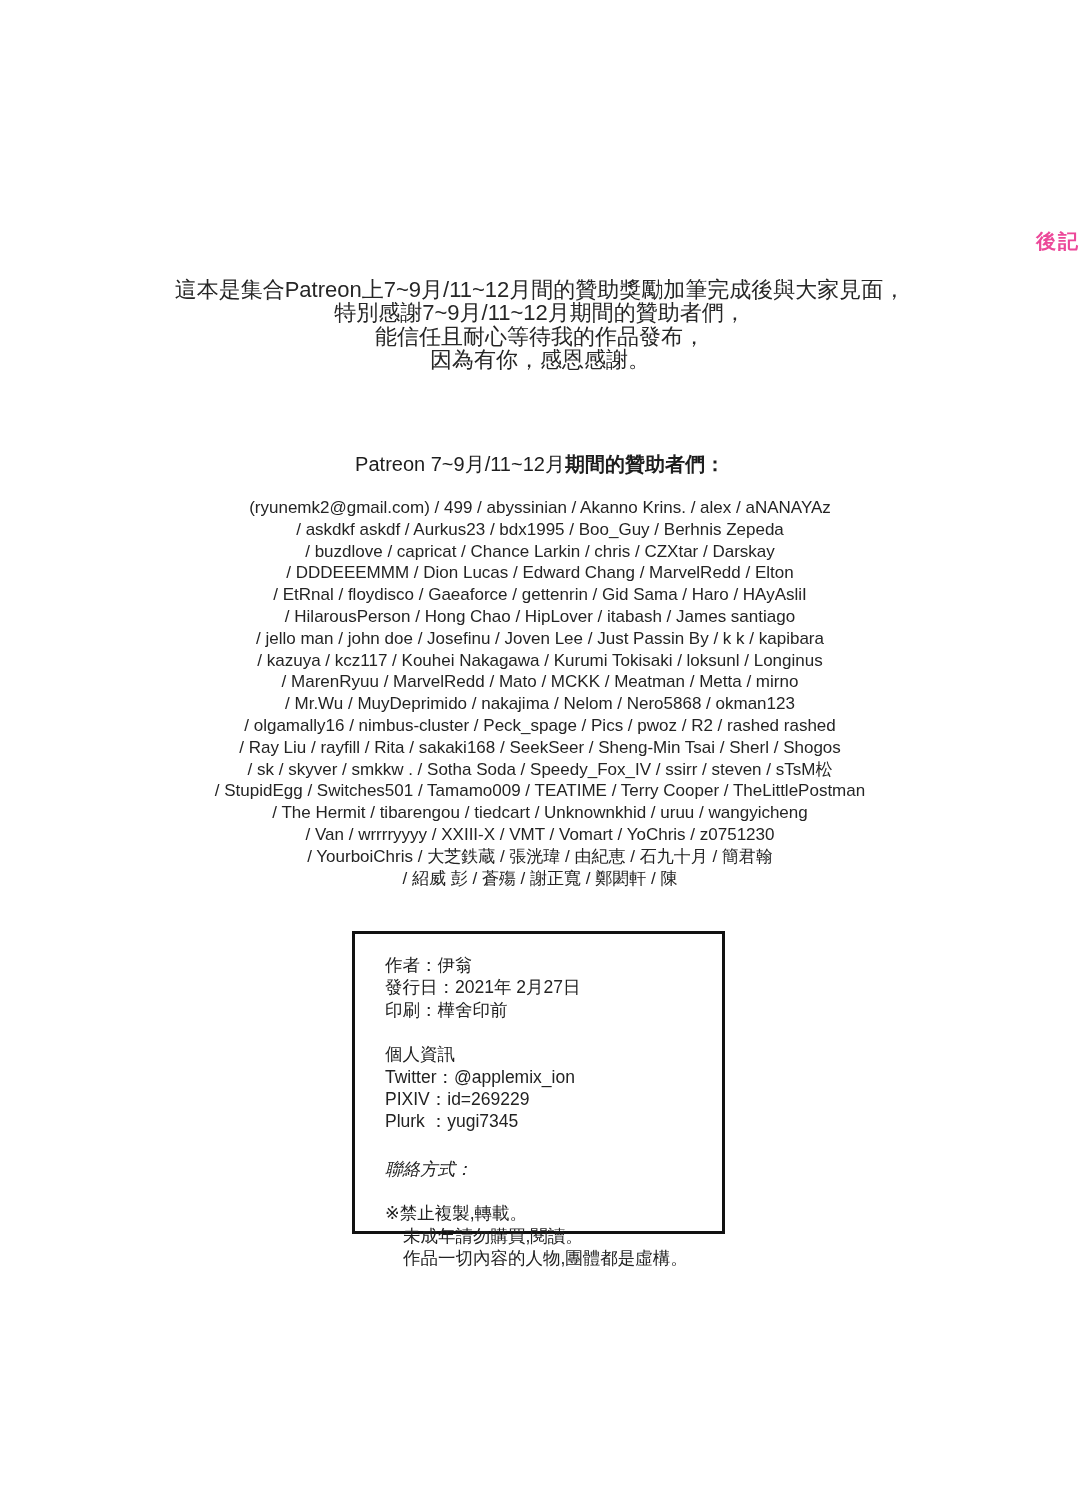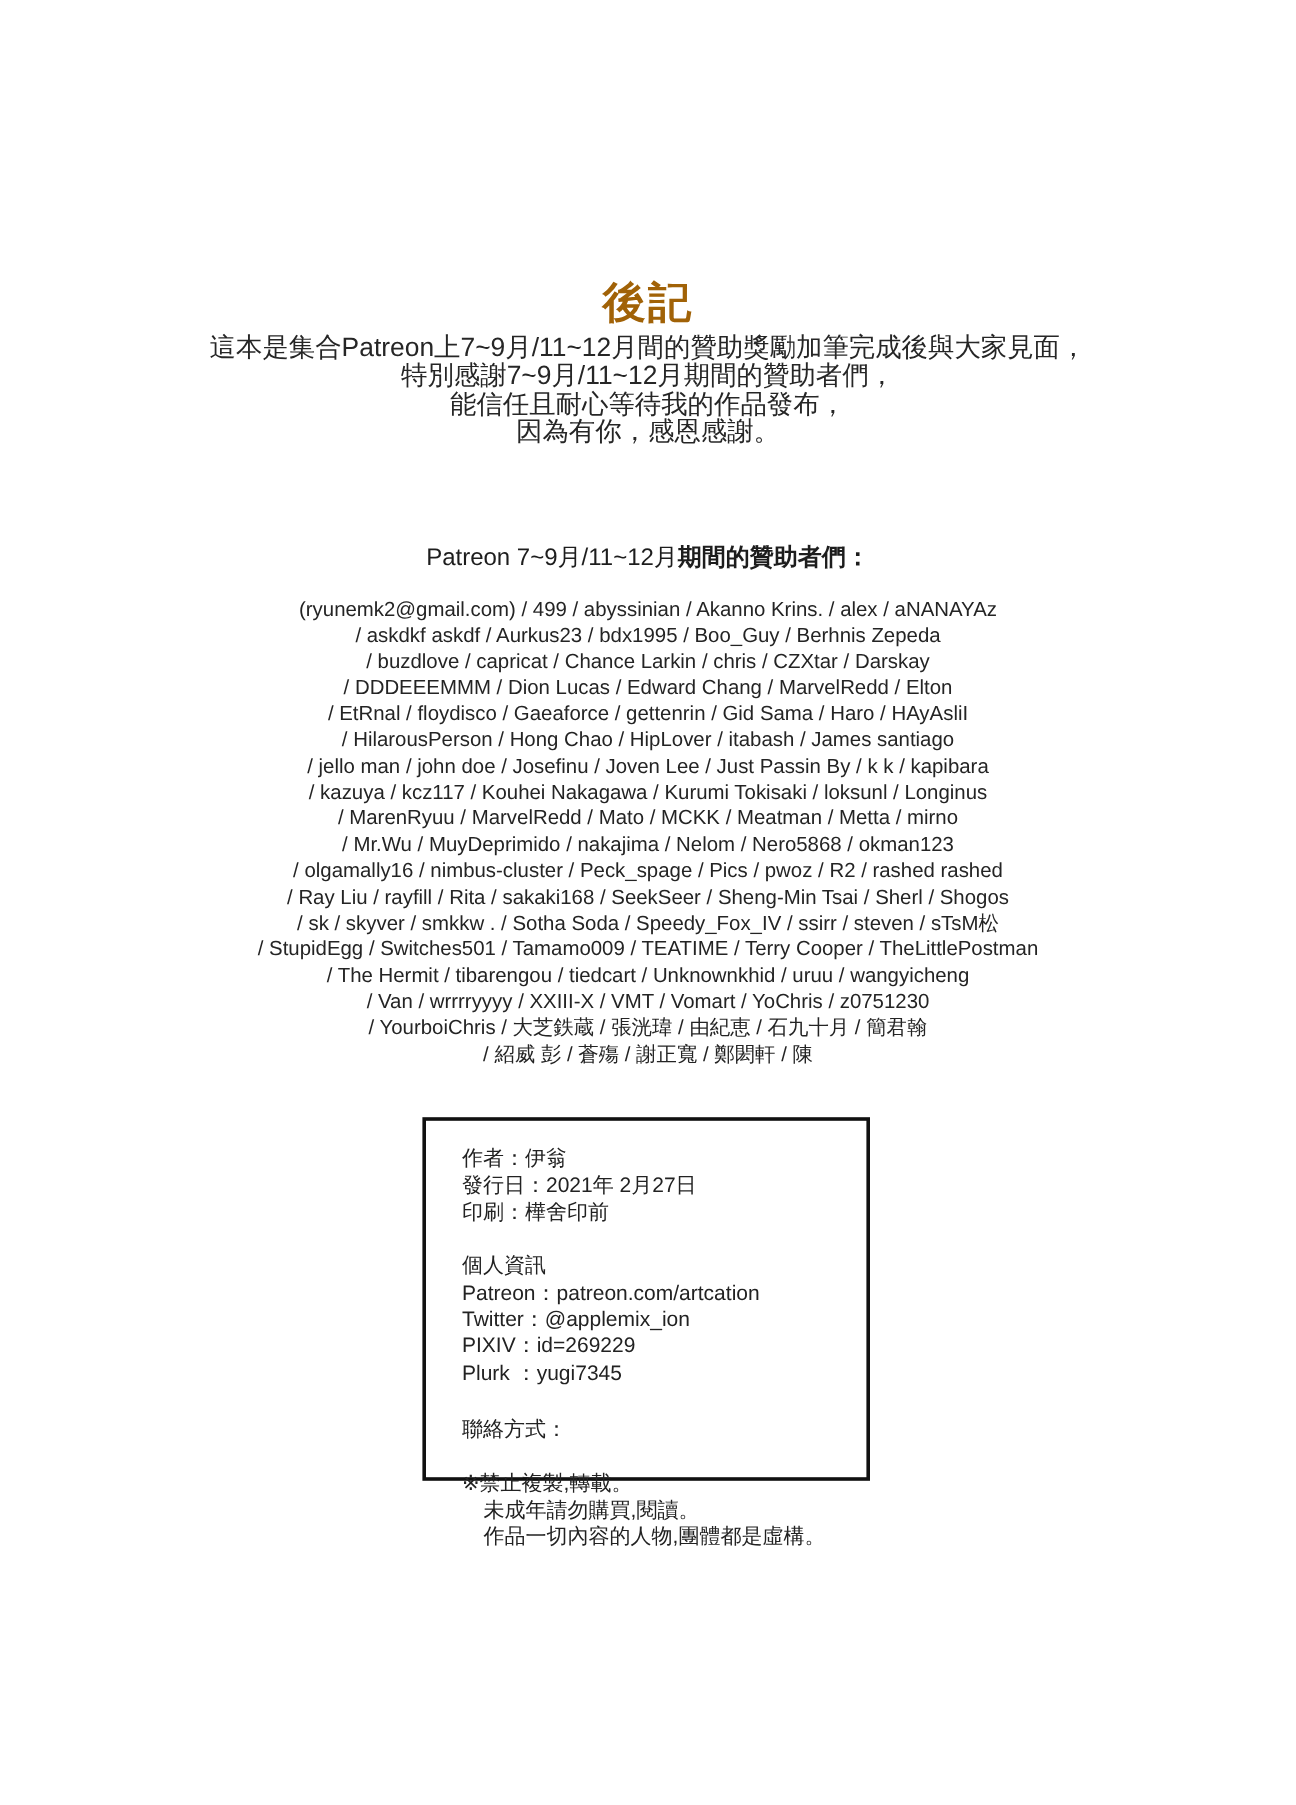--- a/index.html
+++ b/index.html
@@ -18,25 +18,25 @@
   .page {
     position: absolute;
     inset: 0;
     background: #ffffff;
   }
   .page-title {
     position: absolute;
     top: 228px;
     left: 0;
     width: 100%;
-    text-align: center;
-    font-size: 36px;
+    text-align: right;
+    font-size: 20px;
     font-weight: 700;
     letter-spacing: 2px;
-    color: #a16207;
+    color: #ec4899;
   }
   .intro {
     position: absolute;
     top: 278px;
     left: 0;
     width: 100%;
     text-align: center;
     font-size: 22px;
     line-height: 23.4px;
     color: #262626;
@@ -75,21 +75,21 @@
     background: #ffffff;
   }
   .colophon-inner {
     padding: 20px 10px 0 30px;
     font-size: 17.5px;
     line-height: 22.4px;
     color: #222222;
   }
   .cgroup { margin: 0; }
   .cgroup + .cgroup { margin-top: 22px; }
-  .cgroup.contact-gap { margin-top: 25px; }
+  .cgroup.contact-gap { margin-top: 25px; font-style: italic; }
   .notice-indent { padding-left: 18px; }
   .bline { white-space: nowrap; }
 </style>
 </head>
 <body>
 
 <div class="page">
 
   <div class="page-title">後記</div>
 
@@ -127,21 +127,20 @@
     <div class="colophon-inner">
 
       <div class="cgroup">
         <div class="bline">作者：伊翁</div>
         <div class="bline">發行日：2021年 2月27日</div>
         <div class="bline">印刷：樺舍印前</div>
       </div>
 
       <div class="cgroup">
         <div class="bline">個人資訊</div>
-        <div class="bline">Patreon：patreon.com/artcation</div>
         <div class="bline">Twitter：@applemix_ion</div>
         <div class="bline">PIXIV：id=269229</div>
         <div class="bline">Plurk ：yugi7345</div>
       </div>
 
       <div class="cgroup contact-gap">
         <div class="bline">聯絡方式：</div>
       </div>
 
       <div class="cgroup">

